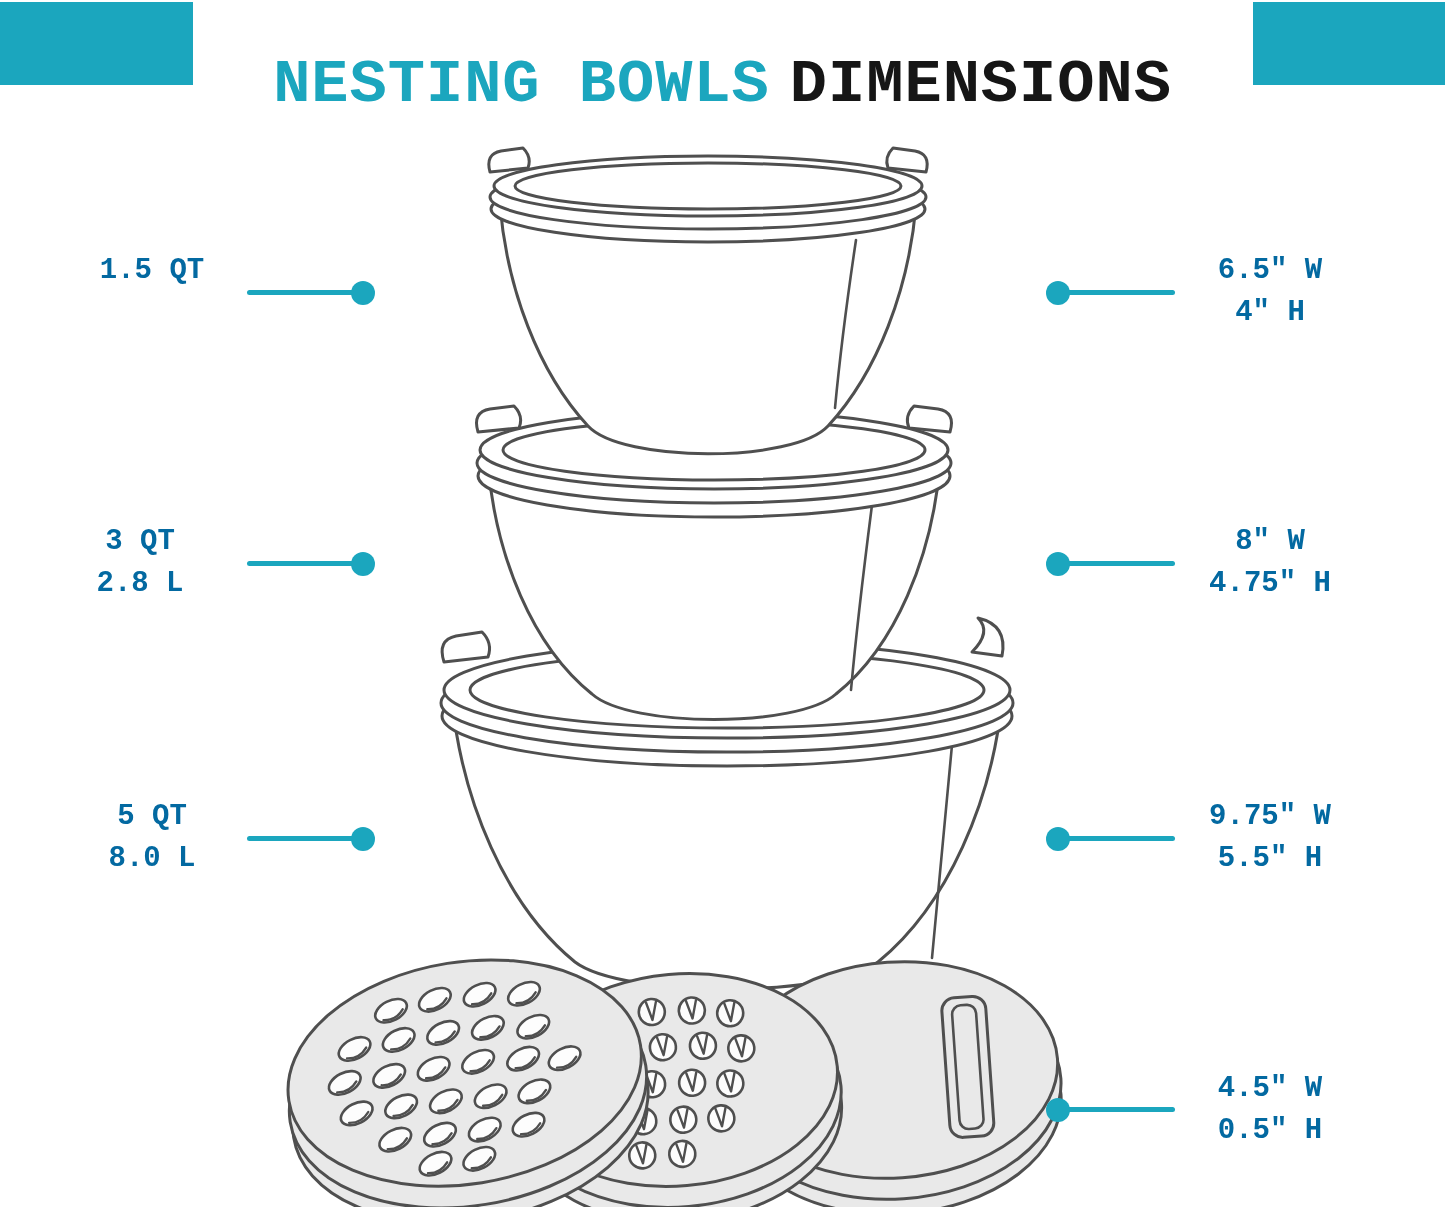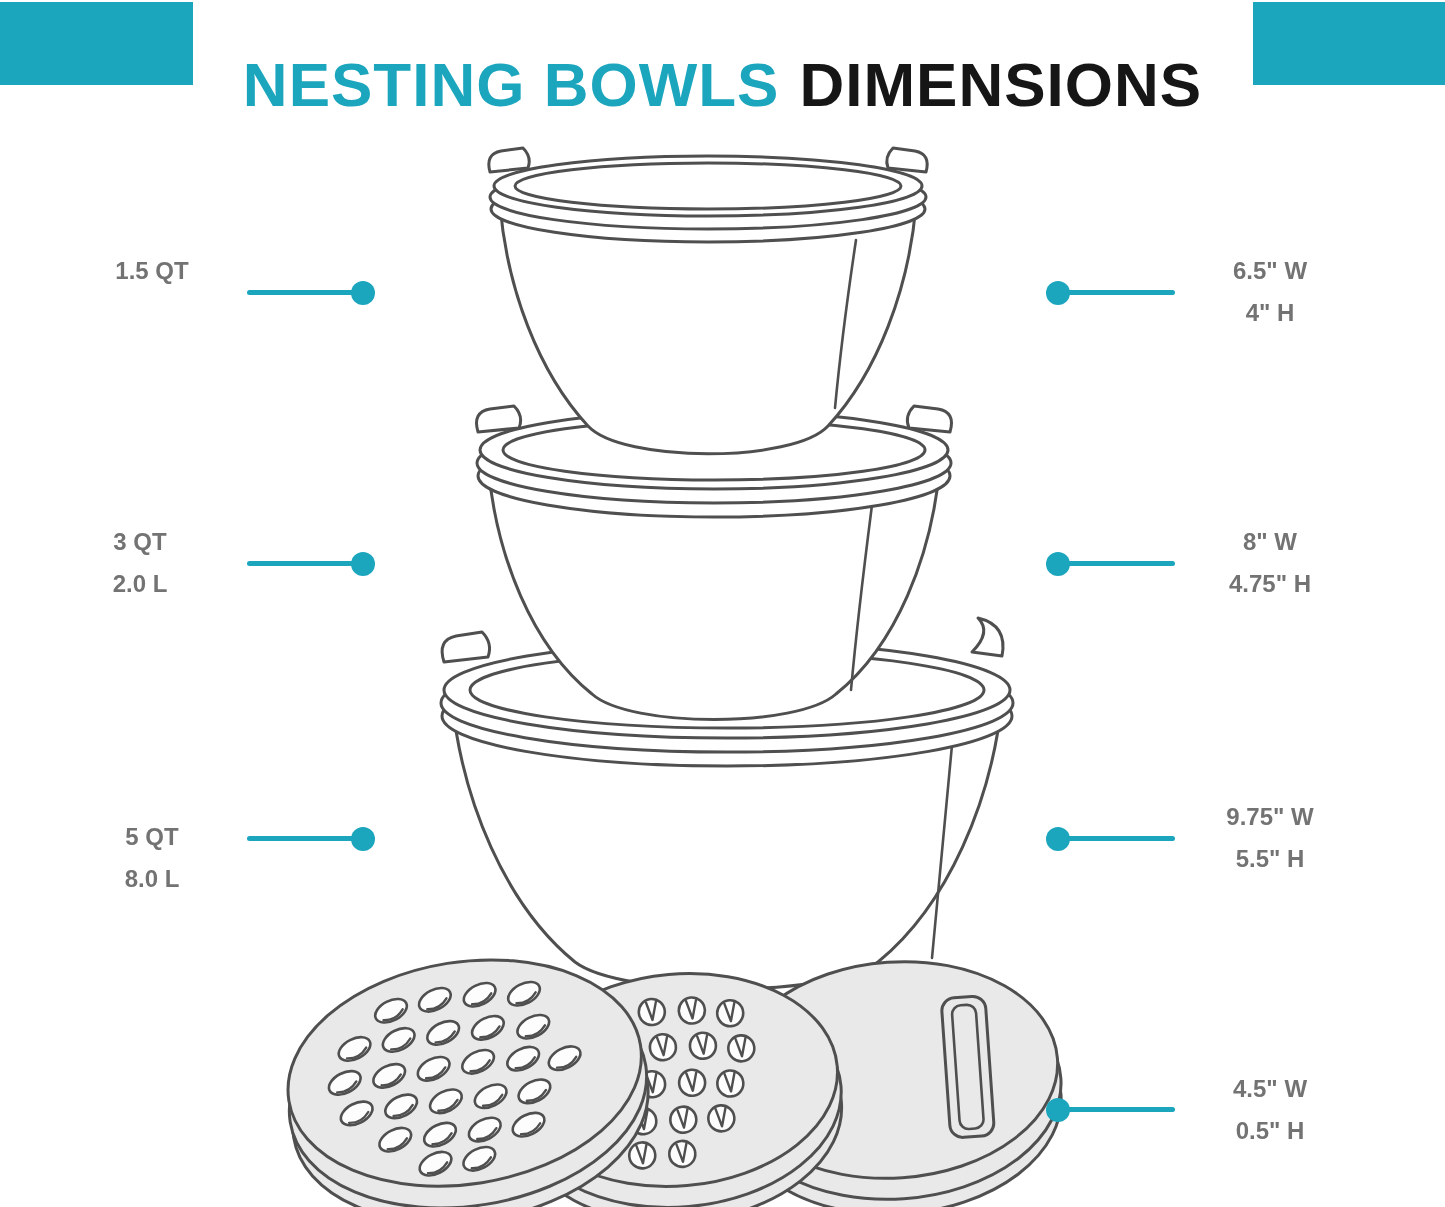--- a/index.html
+++ b/index.html
@@ -1,39 +1,39 @@
 <!DOCTYPE html>
 <html><head>
 <meta charset="utf-8">
 <style>
   html,body{margin:0;padding:0;background:#ffffff;}
   .canvas{
     position:relative;width:1445px;height:1207px;background:#ffffff;
-    font-family:Liberation Sans, sans-serif;overflow:hidden;
+    font-family:Liberation Mono, monospace;overflow:hidden;
   }
   
   .bar{position:absolute;top:2px;height:83px;background:#1BA6BE;}
   .bar.left{left:0;width:193px;}
   .bar.right{right:0;width:192px;}
   .title{
     position:absolute;left:0;right:0;top:0;height:86px;
     display:flex;align-items:center;justify-content:center;
     font-size:62px;font-weight:700;letter-spacing:1px;color:#161616;
     white-space:nowrap;
   }
   .title .accent{color:#1BA6BE;margin-right:20px;}
   
   .dim-label{
     position:absolute;width:220px;text-align:center;
-    font-size:24px;font-weight:700;line-height:42px;color:#737373;
+    font-size:29px;font-weight:700;line-height:42px;color:#0369a1;
     white-space:nowrap;
   }
   .cap-1{left:42px;top:250px;}
   .cap-2{left:30px;top:521px;}
-  .cap-3{left:42px;top:816px;}
+  .cap-3{left:42px;top:796px;}
   .dim-1{left:1160px;top:250px;}
   .dim-2{left:1160px;top:521px;}
   .dim-3{left:1160px;top:796px;}
   .dim-4{left:1160px;top:1068px;}
   
   .leader{position:absolute;height:5px;background:#1BA6BE;border-radius:3px;}
   .leader::after{
     content:"";position:absolute;width:24px;height:24px;border-radius:50%;
     background:#1BA6BE;top:-9.5px;
   }
@@ -169,21 +169,21 @@
       <use href="#oval-hole" transform="translate(422 1158) rotate(-18)"></use>
       <use href="#oval-hole" transform="translate(466 1160) rotate(-18)"></use>
     </g>
   </svg>
 
   <div class="dim-label cap-1">
     <div>1.5 QT</div>
   </div>
   <div class="dim-label cap-2">
     <div>3 QT</div>
-    <div>2.0 L</div>
+    <div>2.8 L</div>
   </div>
   <div class="dim-label cap-3">
     <div>5 QT</div>
     <div>8.0 L</div>
   </div>
 
   <div class="dim-label dim-1">
     <div>6.5" W</div>
     <div>4" H</div>
   </div>

